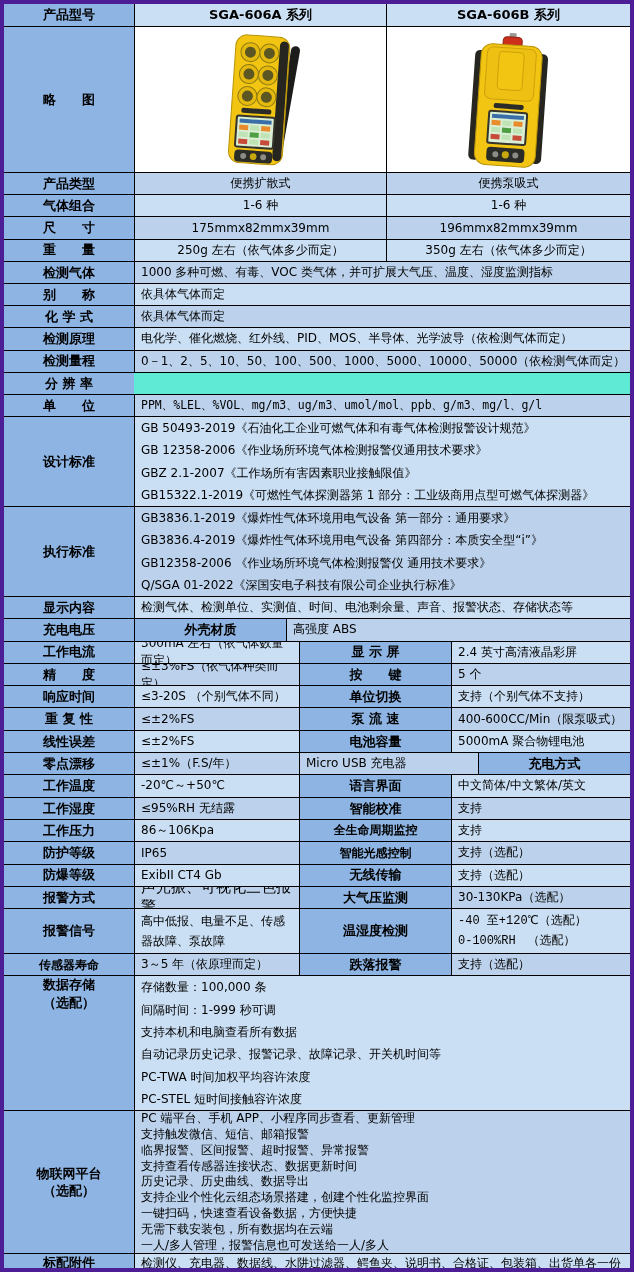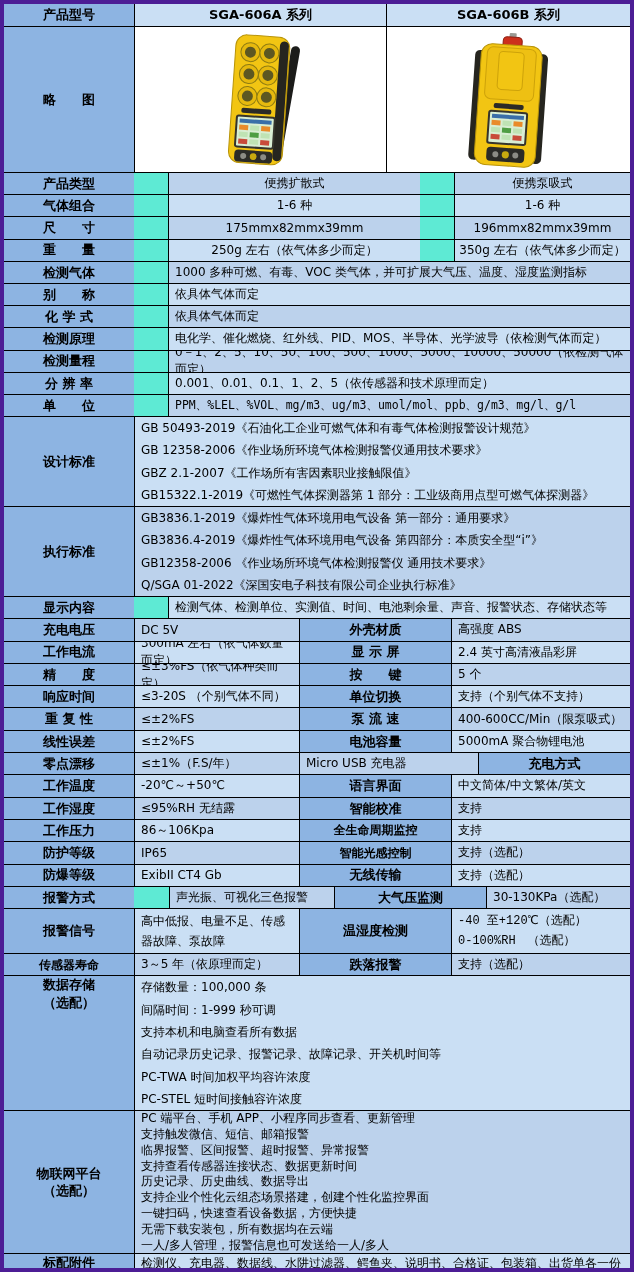--- a/index.html
+++ b/index.html
@@ -26,21 +26,21 @@
   
   .w-lab { width:130px; flex:0 0 130px; }
   .w-a   { width:252px; flex:0 0 252px; }
   .w-b   { flex:1 1 auto; }
   .w-v1  { width:165px; flex:0 0 165px; }
   .w-l2  { width:152px; flex:0 0 152px; }
   .w-v2  { flex:1 1 auto; }
   .w-full{ flex:1 1 auto; }
   
   .h-head { height:22px; }
-  .h-std  { height:22.2px;gap:34px; }
+  .h-std  { height:22.2px; }
   .h-std4 { height:22.3px; }
   .h-sketch { height:146px; }
   .h-4line { height:90px; }
   .h-alarm { height:45px; }
   .h-store { height:135px; }
   .h-iot { height:143px; }
   .h-acc { height:23px; flex:1 1 auto; }
   .multiline { flex-direction:column; align-items:flex-start; justify-content:center; }
   .multiline .line { line-height:22.4px; white-space:nowrap; }
   .multiline.tight .line { line-height:15.85px; }
@@ -177,21 +177,20 @@
   <div class="r h-std">
     <div class="c lbl w-lab">检测原理</div>
     <div class="c val light left w-full">电化学、催化燃烧、红外线、PID、MOS、半导体、光学波导（依检测气体而定）</div>
   </div>
   <div class="r h-std">
     <div class="c lbl w-lab">检测量程</div>
     <div class="c val dark left w-full">0－1、2、5、10、50、100、500、1000、5000、10000、50000（依检测气体而定）</div>
   </div>
   <div class="r h-std">
     <div class="c lbl w-lab">分 辨 率</div>
-    <div class="c val light left w-full">0.001、0.01、0.1、1、2、5（依传感器和技术原理而定）</div>
   </div>
   <div class="r h-std">
     <div class="c lbl w-lab">单　　位</div>
     <div class="c val dark left w-full" style="font-family:'DejaVu Sans Mono','Liberation Mono',monospace;font-size:11.5px;">PPM、%LEL、%VOL、mg/m3、ug/m3、umol/mol、ppb、g/m3、mg/l、g/l</div>
   </div>
 
   <div class="r h-4line">
     <div class="c lbl w-lab">设计标准</div>
     <div class="c val light left multiline w-full">
       <div class="line">GB 50493-2019《石油化工企业可燃气体和有毒气体检测报警设计规范》</div>
@@ -211,21 +210,20 @@
     </div>
   </div>
 
   <div class="r h-std">
     <div class="c lbl w-lab">显示内容</div>
     <div class="c val light left w-full">检测气体、检测单位、实测值、时间、电池剩余量、声音、报警状态、存储状态等</div>
   </div>
 
   <div class="r h-std4">
     <div class="c lbl w-lab">充电电压</div>
-    <div class="c val dark left w-v1">DC 5V</div>
     <div class="c lbl w-l2">外壳材质</div>
     <div class="c val dark left w-v2">高强度 ABS</div>
   </div>
   <div class="r h-std4">
     <div class="c lbl w-lab">工作电流</div>
     <div class="c val light left w-v1">300mA 左右（依气体数量而定）</div>
     <div class="c lbl w-l2">显 示 屏</div>
     <div class="c val light left w-v2">2.4 英寸高清液晶彩屏</div>
   </div>
   <div class="r h-std4">
@@ -283,21 +281,21 @@
     <div class="c val dark left w-v2">支持（选配）</div>
   </div>
   <div class="r h-std4">
     <div class="c lbl w-lab">防爆等级</div>
     <div class="c val light left w-v1">ExibII CT4 Gb</div>
     <div class="c lbl w-l2">无线传输</div>
     <div class="c val light left w-v2">支持（选配）</div>
   </div>
   <div class="r h-std4">
     <div class="c lbl w-lab">报警方式</div>
-    <div class="c val dark left w-v1" style="font-size:12px;margin-left:35px;">声光振、可视化三色报警</div>
+    <div class="c val dark left w-v1" style="font-size:15px;">声光振、可视化三色报警</div>
     <div class="c lbl w-l2">大气压监测</div>
     <div class="c val dark left w-v2">30-130KPa（选配）</div>
   </div>
 
   <div class="r h-alarm">
     <div class="c lbl w-lab">报警信号</div>
     <div class="c val light left w-v1">
       <div class="alarm-wrap">高中低报、电量不足、传感器故障、泵故障</div>
     </div>
     <div class="c lbl w-l2">温湿度检测</div>

